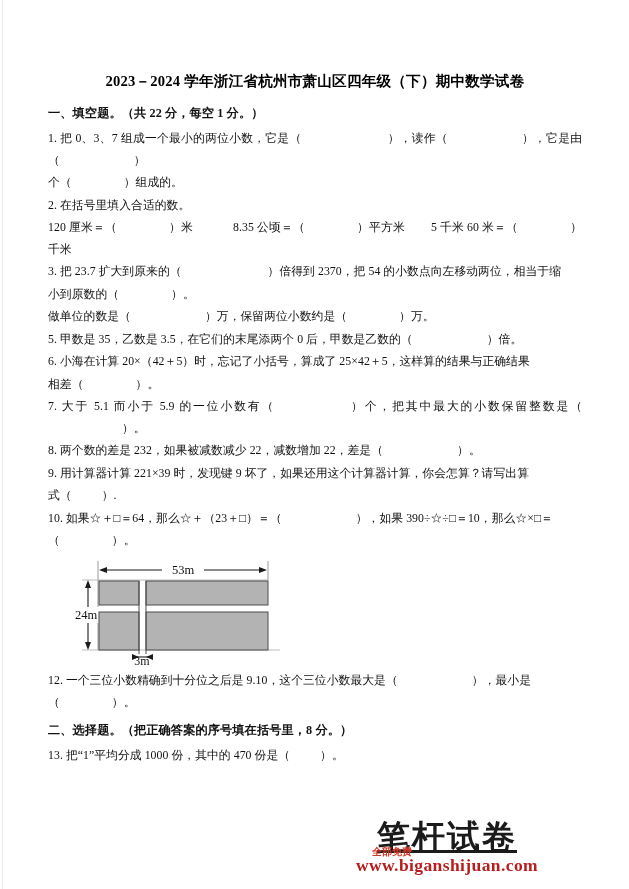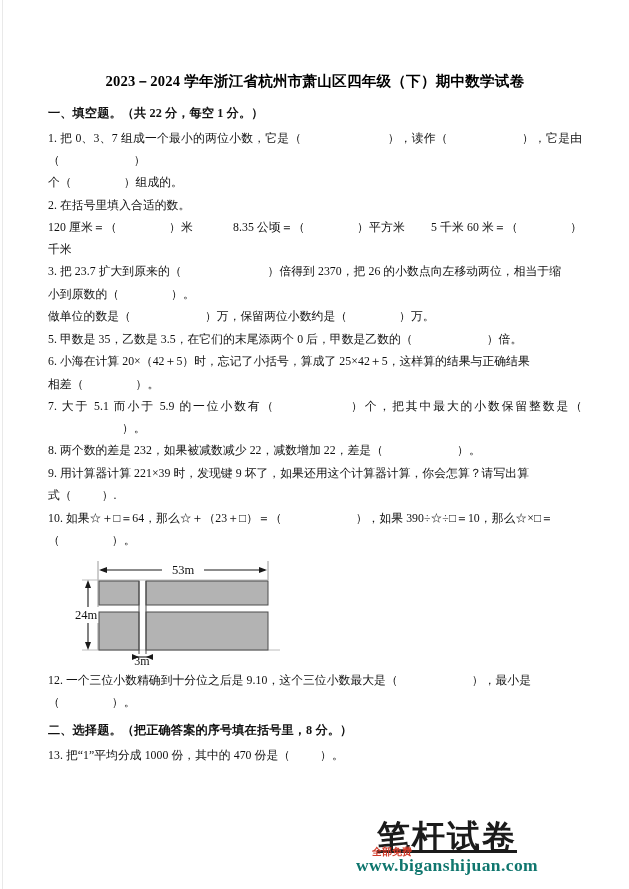--- a/index.html
+++ b/index.html
@@ -93,21 +93,21 @@
     color: #1b1b1b;
     letter-spacing: 2px;
     line-height: 36px;
     white-space: nowrap;
     text-decoration: underline;
   }
   .wm-url {
     font-family: "Liberation Serif", serif;
     font-size: 17.5px;
     font-weight: bold;
-    color: #0f766e;
+    color: #b91c1c;
     letter-spacing: 0.4px;
     line-height: 20px;
     white-space: nowrap;
   }
   .wm-free {
     position: absolute;
     left: 30px;
     top: 26px;
     font-family: "DejaVu Sans", sans-serif;
     font-size: 10px;
@@ -140,21 +140,21 @@
     <div class="q">
       <span>2.</span>
       <span>在括号里填入合适的数。</span>
     </div>
     <div class="q sub">
       <span>120 厘米＝（</span><span class="blank-m"></span><span>）米</span><span class="gap-lg"></span><span>8.35 公顷＝（</span><span class="blank-m"></span><span>）平方米</span><span class="gap-md"></span><span>5 千米 60 米＝（</span><span class="blank-m"></span><span>）千米</span>
     </div>
 
     <div class="q">
       <span>3.</span>
-      <span>把 23.7 扩大到原来的（</span><span class="blank-xl"></span><span>）倍得到 2370，把 26 的小数点向左移动两位，相当于缩</span>
+      <span>把 23.7 扩大到原来的（</span><span class="blank-xl"></span><span>）倍得到 2370，把 54 的小数点向左移动两位，相当于缩</span>
     </div>
     <div class="q sub">
       <span>小到原数的（</span><span class="blank-m"></span><span>）。</span>
     </div>
 
     <div class="q sub">
       <span>做单位的数是（</span><span class="blank-l"></span><span>）万，保留两位小数约是（</span><span class="blank-m"></span><span>）万。</span>
     </div>
 
     <div class="q">

